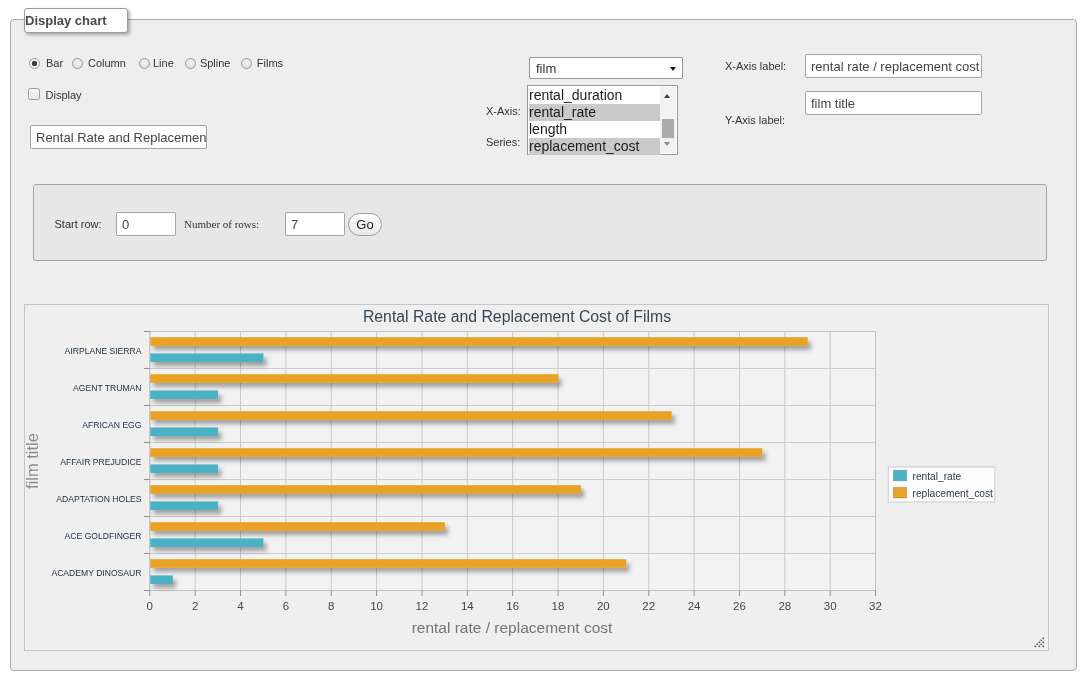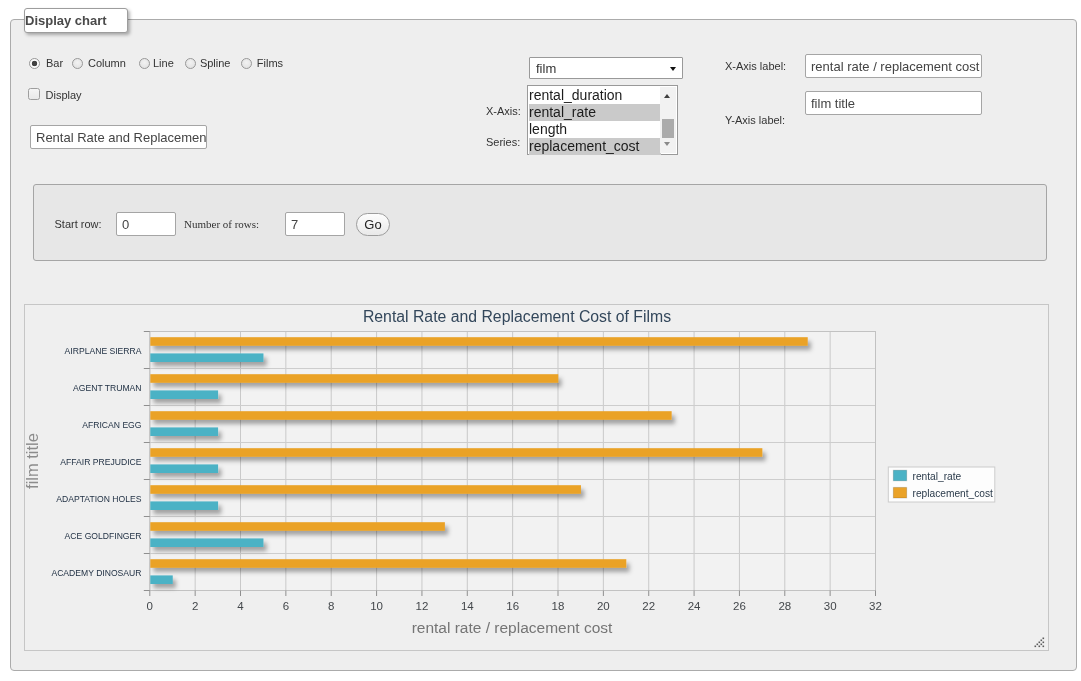--- a/index.html
+++ b/index.html
@@ -30,21 +30,21 @@
 #serlist .it{position:absolute;left:1px;width:132px;height:17px;font-size:14px;color:#1c1c1c;
   line-height:17px;white-space:nowrap;overflow:hidden;}
 #serlist .sel{background:#cacaca;}
 #sbar{position:absolute;right:1px;top:1px;width:16px;height:66px;background:#f2f2f2;}
 #sbar .th{position:absolute;left:1.5px;top:32px;width:12px;height:19px;background:#ababab;}
 .sarr{position:absolute;left:3.5px;width:0;height:0;}
 .sarr.up{top:7px;border-left:3.8px solid transparent;border-right:3.8px solid transparent;border-bottom:4.5px solid #3f3f3f;}
 .sarr.dn{bottom:7px;border-left:3.8px solid transparent;border-right:3.8px solid transparent;border-top:4.5px solid #8a8a8a;}
 #innerfs{left:33px;top:184px;width:1014px;height:77px;background:#e7e7e7;
   border:1px solid #a5a5a5;border-radius:3px;}
-#gobtn{left:356px;top:213px;width:34px;height:23px;border:1px solid #9d9d9d;border-radius:11.5px;
+#gobtn{left:348px;top:213px;width:34px;height:23px;border:1px solid #9d9d9d;border-radius:11.5px;
   background:linear-gradient(#fdfdfd,#e9e9e9);font-size:13px;color:#222;
   text-align:center;line-height:21px;}
 #chartbox{left:24px;top:304px;width:1025px;height:347px;background:#efefef;border:1px solid #c6c6c6;}
 </style>
 </head>
 <body>
 <div id="page">
   <div id="fs" class="abs"></div>
   <div id="fsleg" class="abs">Display chart</div>
 

